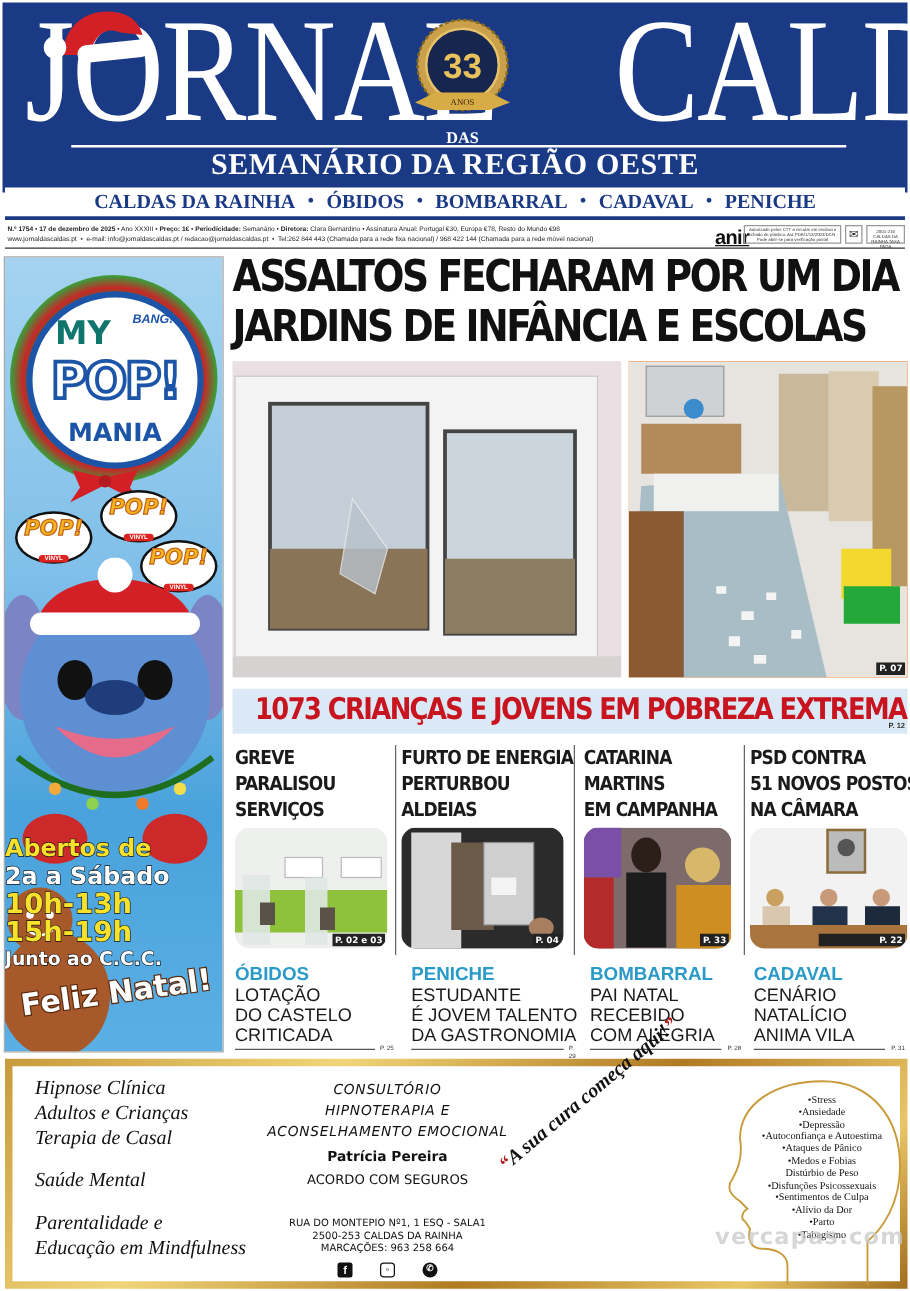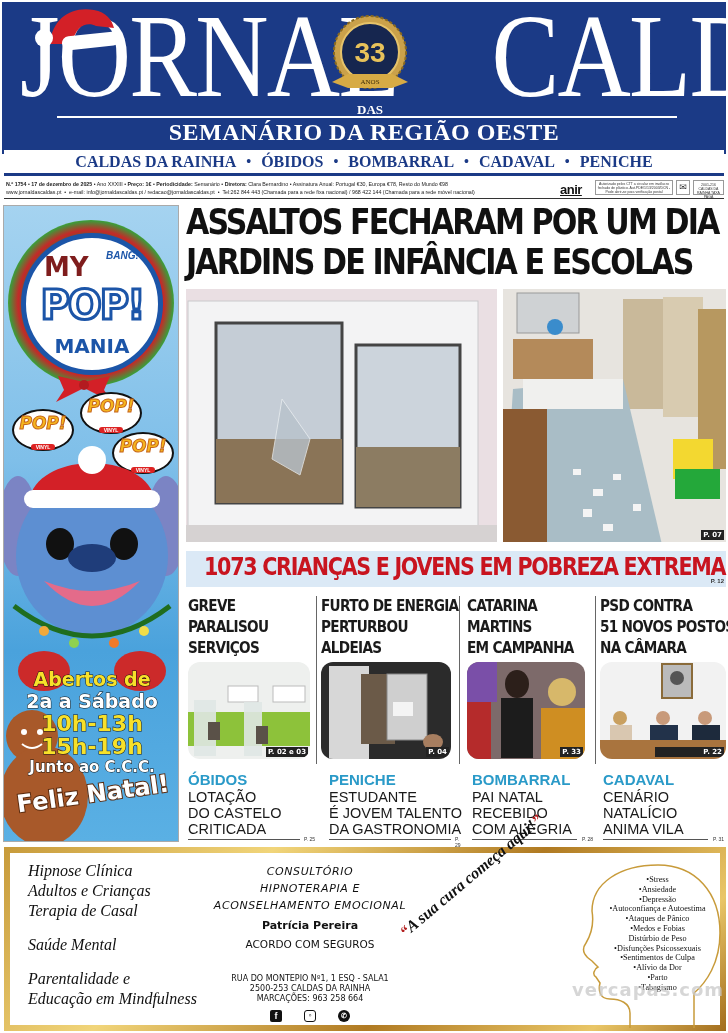--- a/index.html
+++ b/index.html
@@ -17,39 +17,39 @@
   .subtitle { position: absolute; left: 0; top: 117px; width: 724px; text-align: center; color: #fff; font-family: "Liberation Serif", serif; font-weight: bold; font-size: 24px; letter-spacing: 0.5px; }
   .region-bar { position: absolute; left: 4px; top: 150px; width: 720px; height: 26px; background: #fff; border-bottom: 3px solid #1b3a86; display: flex; justify-content: center; align-items: center; gap: 10px; }
   .region-bar span { color: #1b3a86; font-family: "Liberation Serif", serif; font-weight: bold; font-size: 16px; }
   .region-bar .dot { font-size: 14px; }
 
   
   .infoline { position: absolute; left: 4px; top: 179px; width: 720px; height: 20px; border-bottom: 1px solid #333; font-size: 5.3px; color: #222; }
   .infoline .l1 { position: absolute; left: 2px; top: 2px; white-space: nowrap; }
   .infoline .l2 { position: absolute; left: 2px; top: 10px; white-space: nowrap; }
   .infoline b { font-weight: bold; }
-  .anir { position: absolute; left: 556px; top: 3px; font-size: 13px; font-weight: bold; color: #111; letter-spacing: -0.5px; text-decoration: underline; }
+  .anir { position: absolute; left: 568px; top: 3px; font-size: 16px; font-weight: bold; color: #111; letter-spacing: -0.5px; text-decoration: underline; }
   .ctt-box { position: absolute; left: 591px; top: 1px; width: 78px; height: 15px; border: 1px solid #999; font-size: 3.5px; text-align: center; padding-top: 1px; color: #333; }
   .ctt-icon { position: absolute; left: 672px; top: 1px; width: 14px; height: 15px; border: 1px solid #999; font-size: 9px; text-align: center; line-height: 13px; }
   .ctt-box2 { position: absolute; left: 689px; top: 1px; width: 31px; height: 15px; border: 1px solid #999; font-size: 3.5px; text-align: center; padding-top: 2px; color: #333; }
 
   
   .left-ad { position: absolute; left: 3px; top: 205px; width: 176px; height: 637px; border: 1px solid #aaa; overflow: hidden; background: linear-gradient(#a5d3f0 0%, #7fbfe9 40%, #4aa2dc 70%, #5ab0e4 100%); }
   .wreath { position: absolute; left: 4px; top: 14px; width: 166px; height: 166px; border-radius: 50%; background: radial-gradient(circle, transparent 52%, #2f7d2e 53%, #c62828 62%, #3d9a3a 70%, #e8b73b 78%, transparent 80%); }
   .logo-circle { position: absolute; left: 17px; top: 27px; width: 142px; height: 142px; border-radius: 50%; background: #fff; border: 5px solid #1c55a8; text-align: center; }
-  .logo-my { position: absolute; top: 14px; left: 18px; font-size: 26px; font-weight: bold; color: #7f1d1d; font-family: "DejaVu Sans", sans-serif; }
+  .logo-my { position: absolute; top: 14px; left: 18px; font-size: 26px; font-weight: bold; color: #0f766e; font-family: "DejaVu Sans", sans-serif; }
   .logo-bang { position: absolute; top: 12px; left: 80px; font-size: 10px; font-weight: bold; color: #1c55a8; font-style: italic; }
   .logo-pop { position: absolute; top: 44px; left: 0; width: 100%; font-size: 40px; font-weight: bold; color: #fff; -webkit-text-stroke: 3px #1c55a8; font-family: "DejaVu Sans", sans-serif; letter-spacing: -2px; }
   .logo-mania { position: absolute; top: 96px; left: 0; width: 100%; font-size: 20px; font-weight: bold; color: #1c55a8; font-family: "DejaVu Sans", sans-serif; }
   .bow { position: absolute; left: 50px; top: 168px; width: 60px; height: 30px; }
   .pop-bubble { position: absolute; width: 62px; height: 42px; border-radius: 50%; background: #fff; border: 2px solid #111; text-align: center; }
   .pop-bubble .p { font-size: 17px; font-weight: bold; color: #f5b51e; -webkit-text-stroke: 1px #c5641a; font-family: "DejaVu Sans", sans-serif; line-height: 24px; font-style: italic; }
   .pop-bubble .v { display: inline-block; background: #d22; color: #fff; font-size: 5px; padding: 0 5px; border-radius: 3px; font-weight: bold; }
   .stitch { position: absolute; left: 0; top: 240px; width: 176px; height: 250px; }
-  .ad-text { position: absolute; left: 0; width: 176px; text-align: center; font-weight: bold; font-family: "DejaVu Sans", sans-serif; -webkit-text-stroke: 1px #111; paint-order: stroke fill; }
+  .ad-text { position: absolute; left: 0; width: 176px; font-weight: bold; font-family: "DejaVu Sans", sans-serif; -webkit-text-stroke: 1px #111; paint-order: stroke fill; }
   .gingerbread { position: absolute; left: -10px; top: 500px; width: 120px; height: 140px; }
   .feliz { position: absolute; left: 4px; top: 574px; width: 170px; font-size: 24px; font-weight: bold; color: #fff; font-family: "DejaVu Sans", sans-serif; transform: rotate(-8deg); -webkit-text-stroke: 2px #5a2b0f; paint-order: stroke fill; text-align: center; }
 
   
   .headline { position: absolute; left: 186px; top: 202px; width: 540px; font-family: "DejaVu Sans", sans-serif; font-weight: bold; font-size: 35px; line-height: 40px; color: #111; letter-spacing: -2.2px; transform: scaleX(0.86); transform-origin: left top; white-space: nowrap; }
   .photo-window { position: absolute; left: 186px; top: 289px; width: 311px; height: 253px; background: #ece3e6; overflow: hidden; }
   .photo-room { position: absolute; left: 503px; top: 289px; width: 223px; height: 253px; background: #f97316; overflow: hidden; }
   .page-tag { position: absolute; background: #222; color: #fff; font-size: 7px; font-weight: bold; padding: 1px 2px; font-family: "DejaVu Sans", sans-serif; }
 
   

